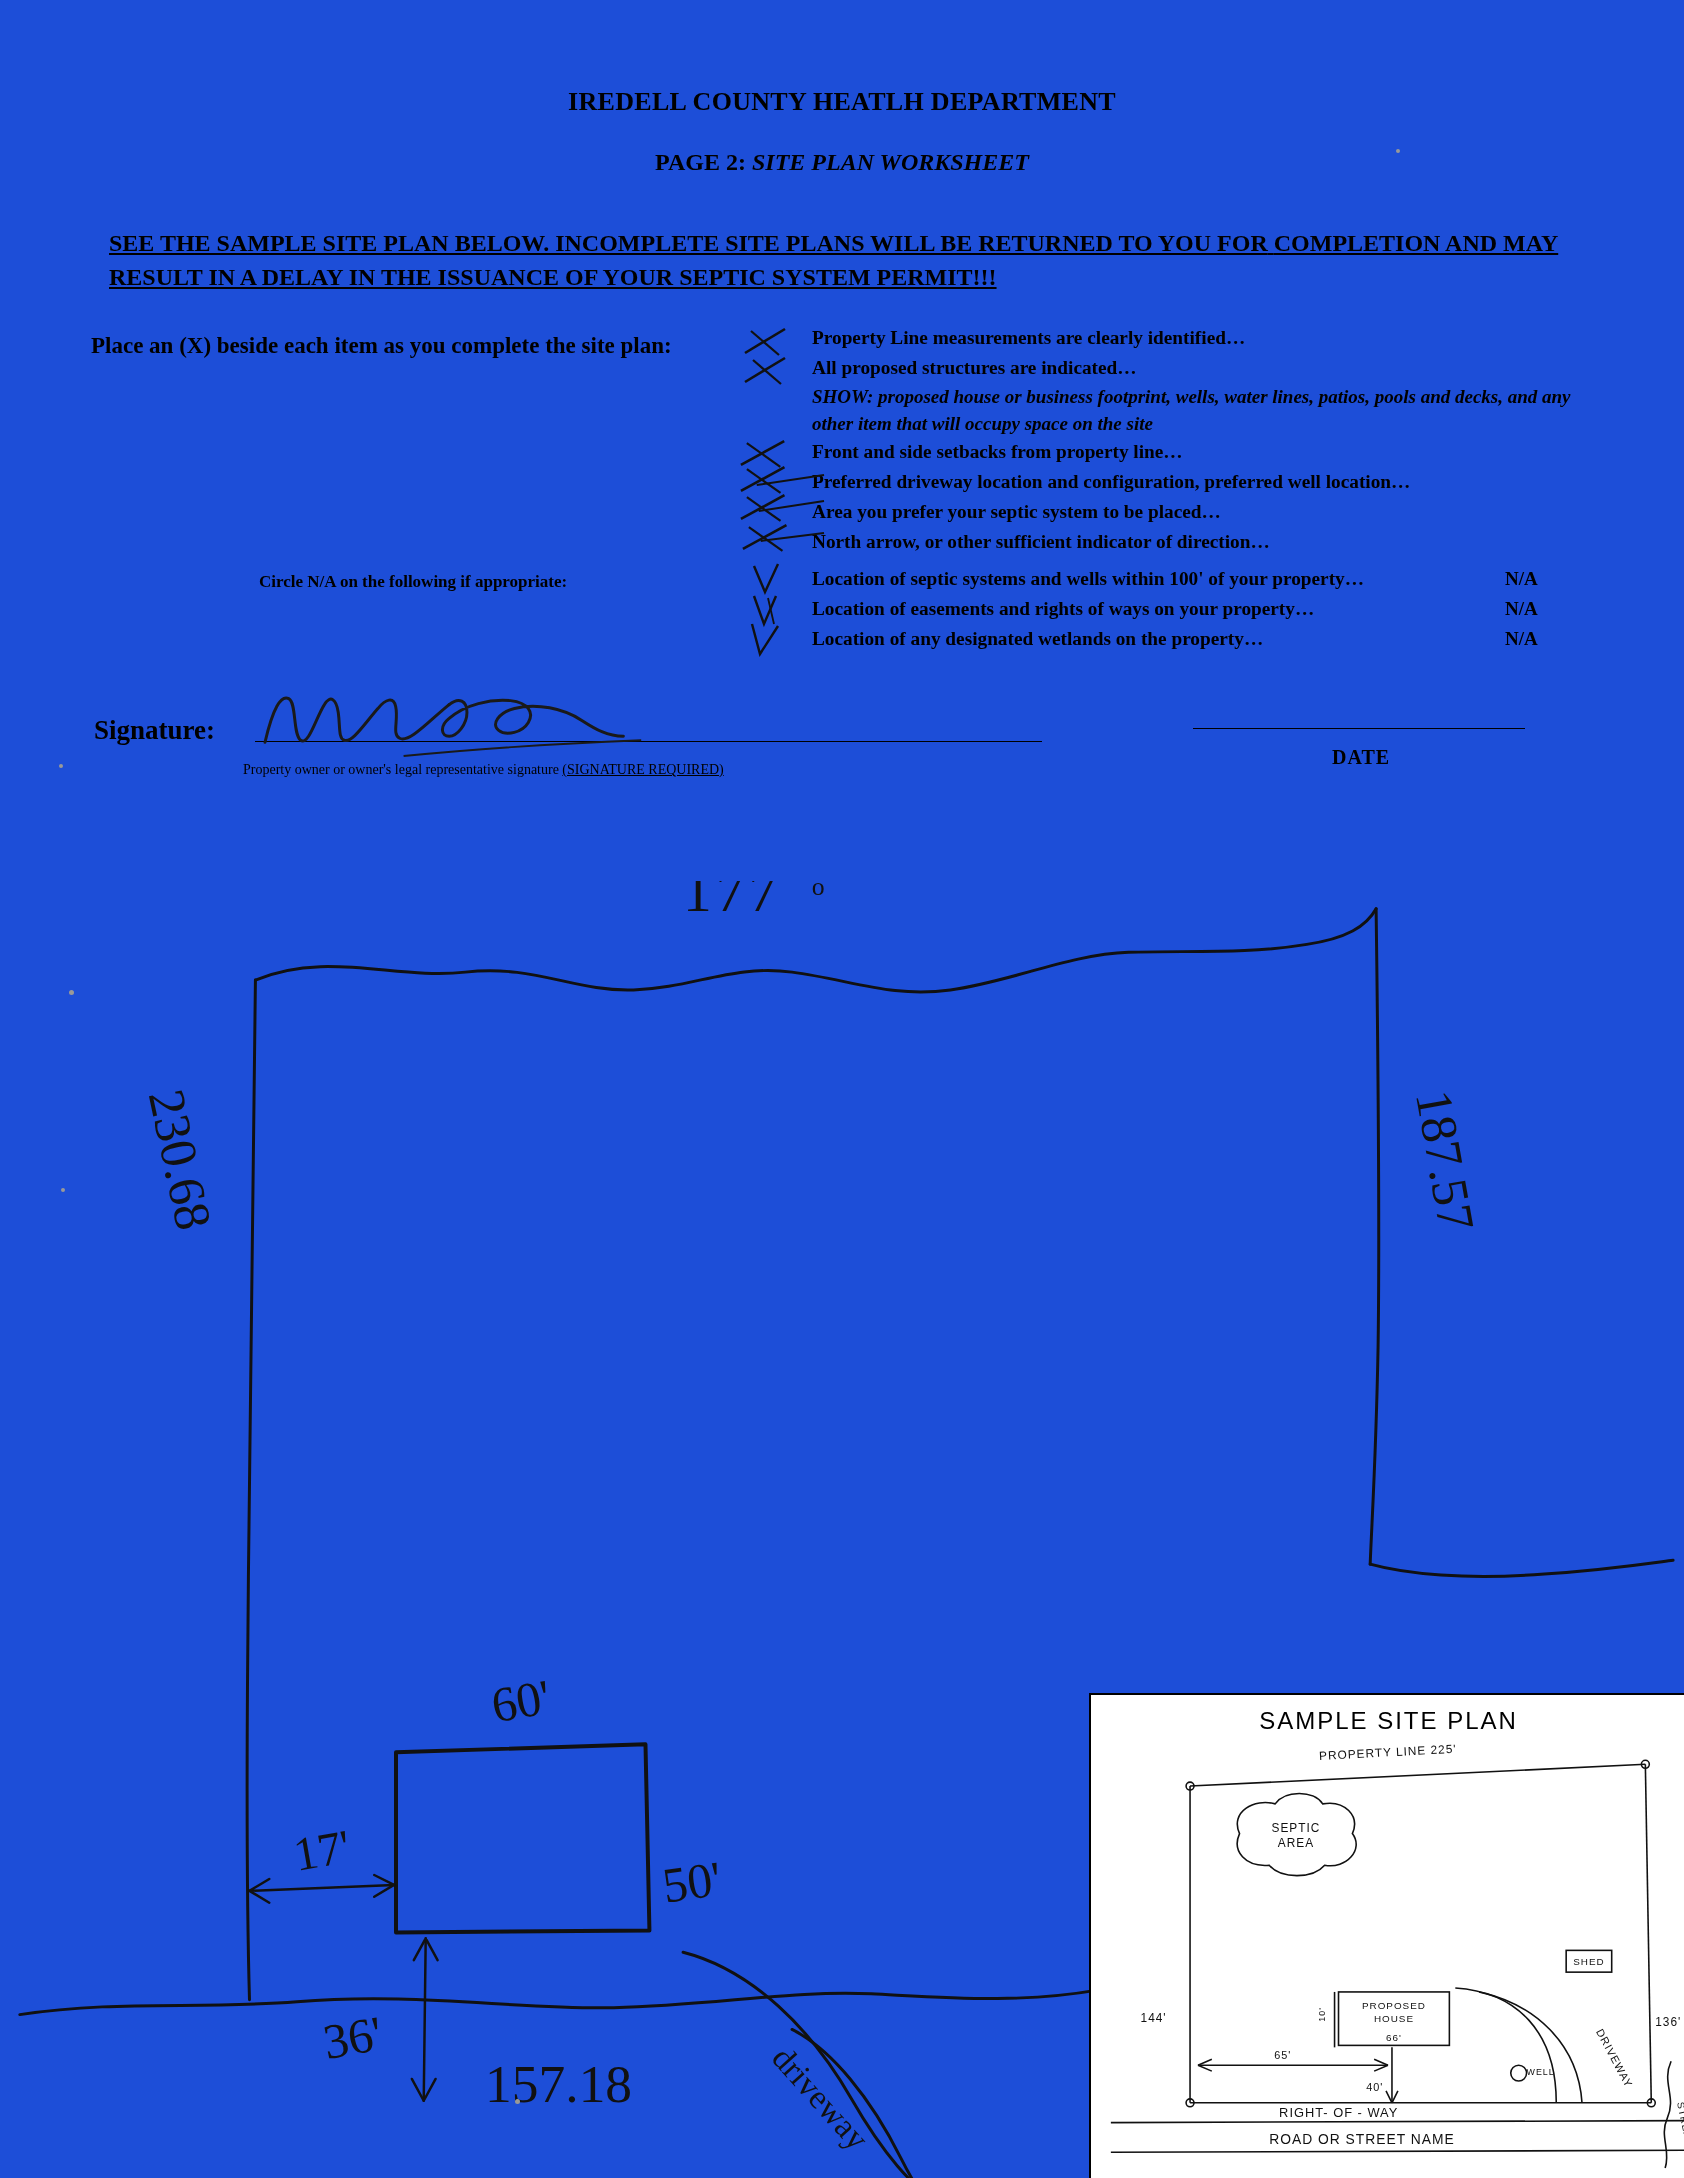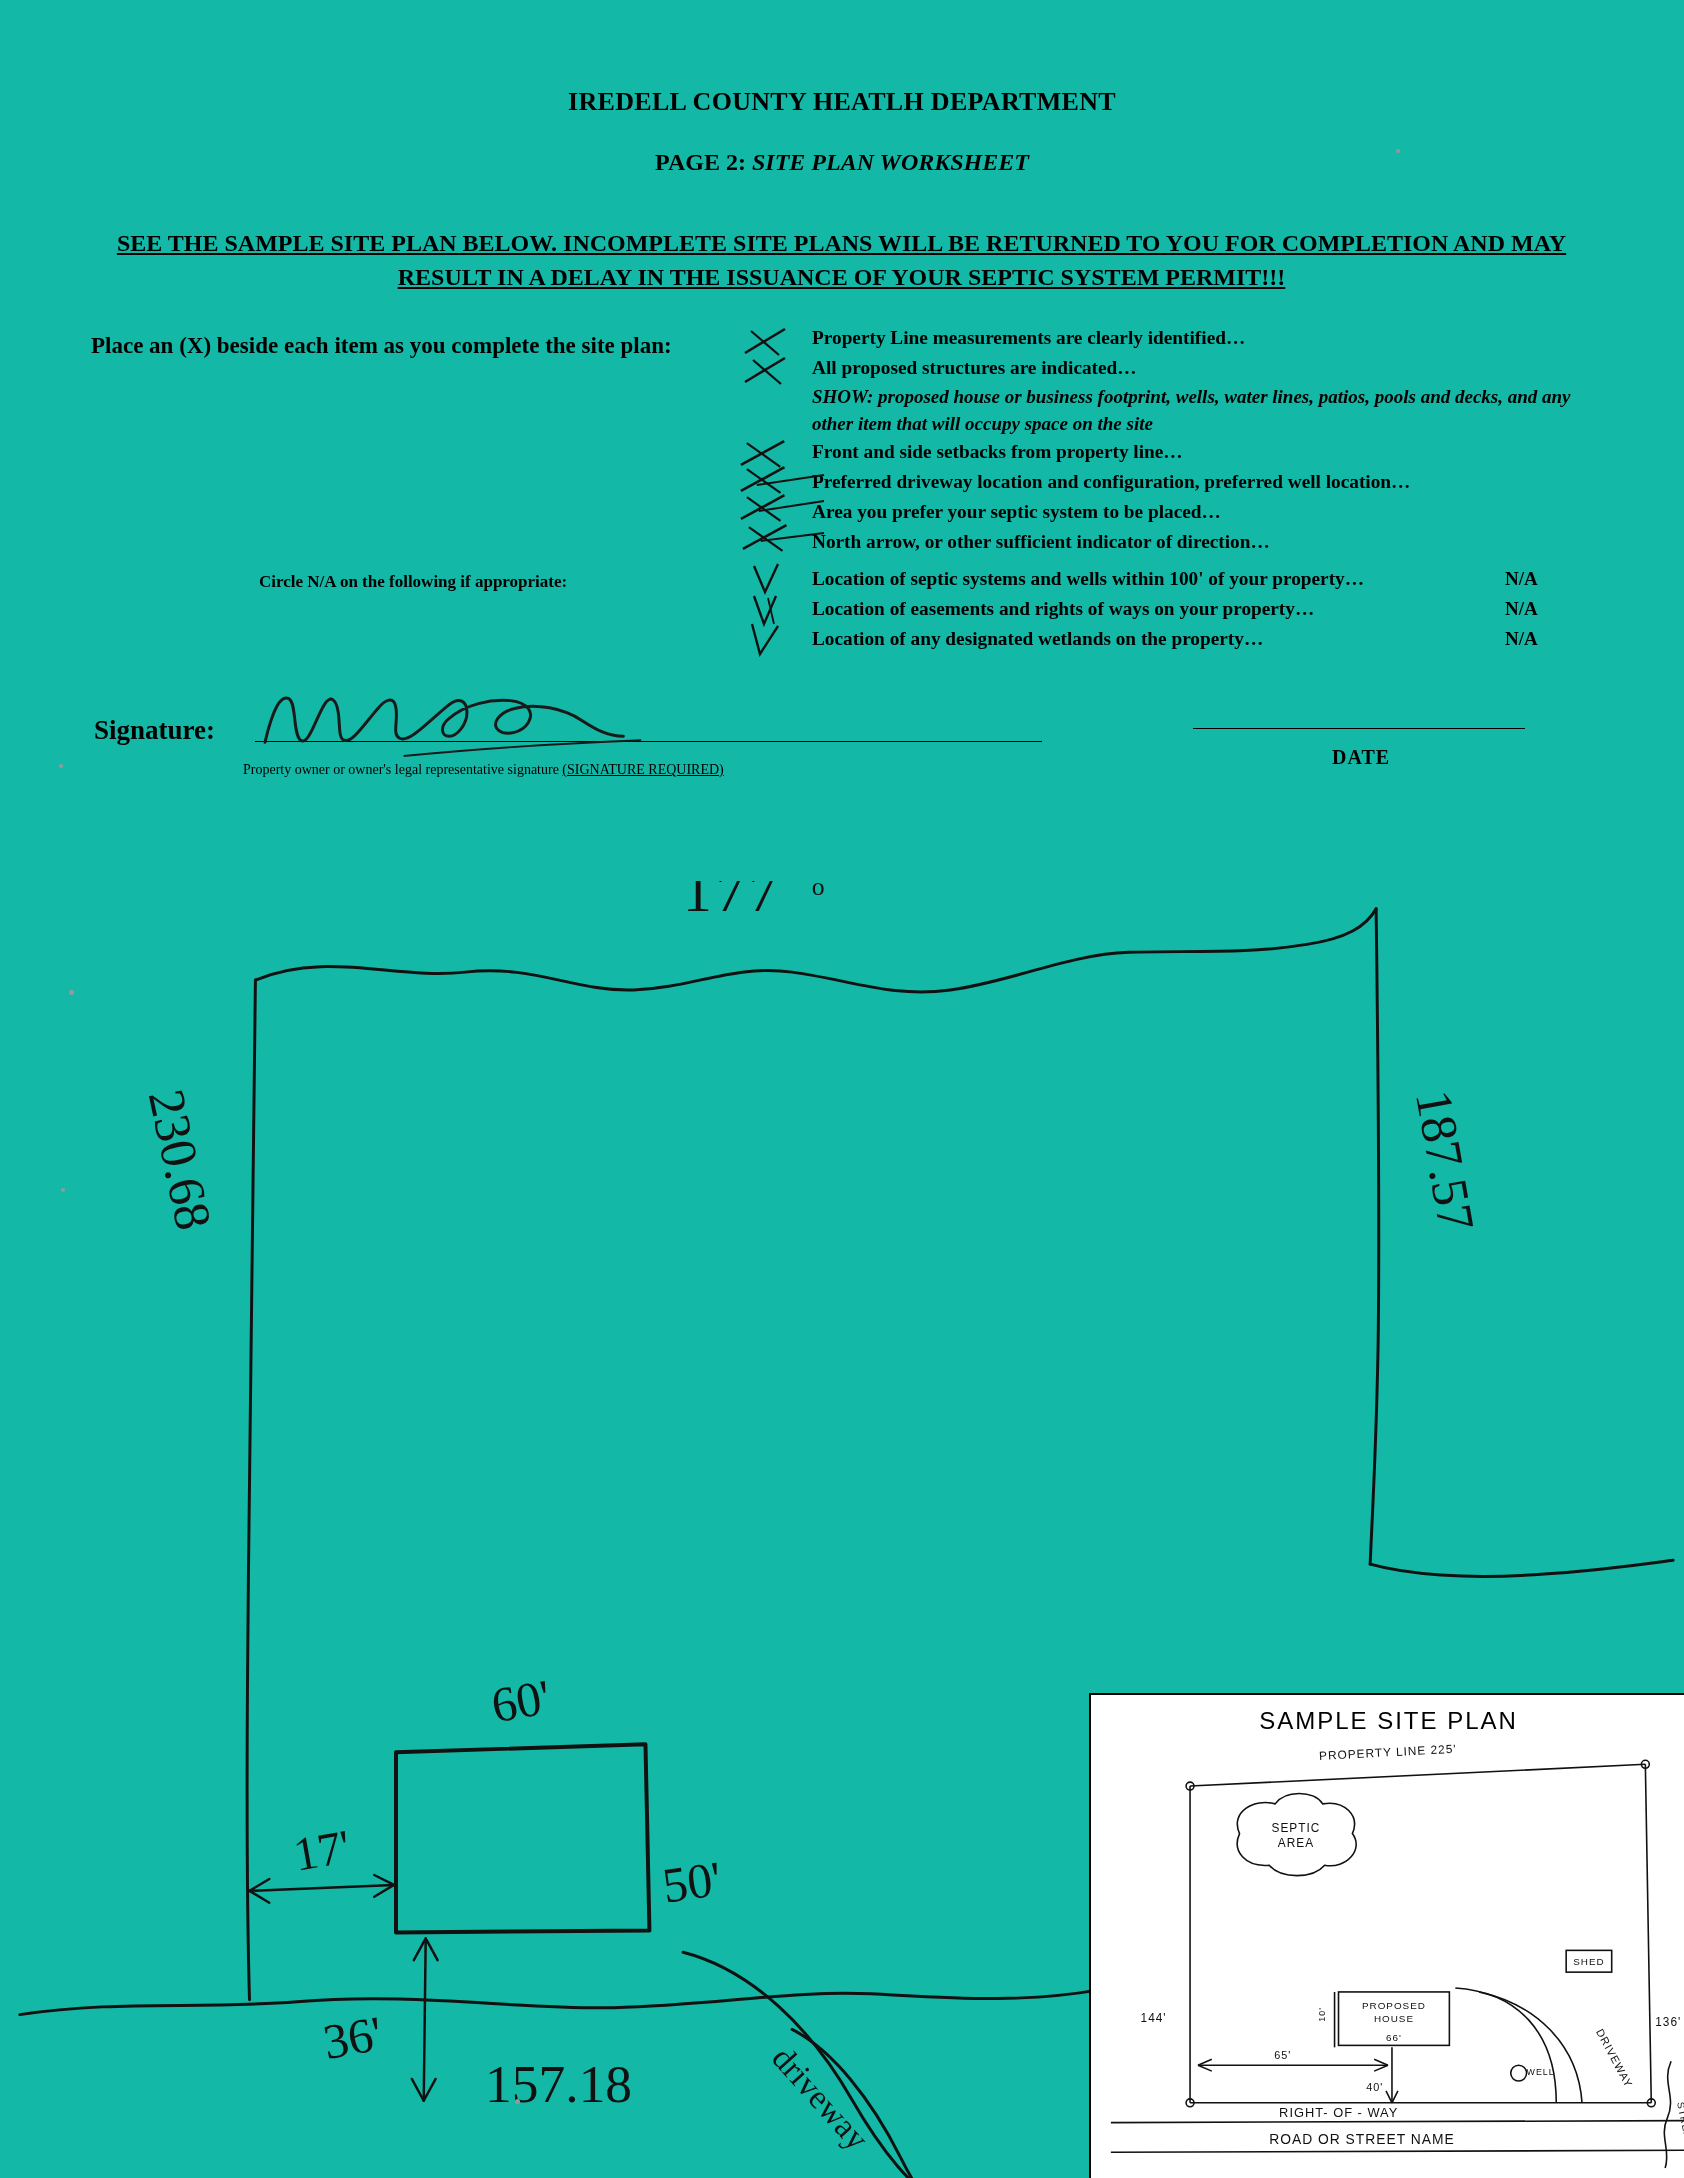--- a/index.html
+++ b/index.html
@@ -9,21 +9,21 @@
   }
   body {
     font-family: "Liberation Serif", serif;
     color: #000;
   }
   #page {
     position: relative;
     width: 1684px;
     height: 2178px;
     overflow: hidden;
-    background: #14b8a6;
+    background: #1d4ed8;
   }
 
   
   .hdr-title {
     position: absolute;
     top: 87px;
     left: 0;
     width: 1684px;
     text-align: center;
     font-weight: bold;
@@ -40,21 +40,21 @@
     font-size: 24px;
   }
   .hdr-sub .ital {
     font-style: italic;
   }
   .warn {
     position: absolute;
     top: 226px;
     left: 109px;
     width: 1465px;
-    text-align: center;
+    text-align: left;
     font-weight: bold;
     font-size: 24px;
     line-height: 34px;
     text-decoration: underline;
   }
 
   
   .place-x {
     position: absolute;
     top: 333px;

